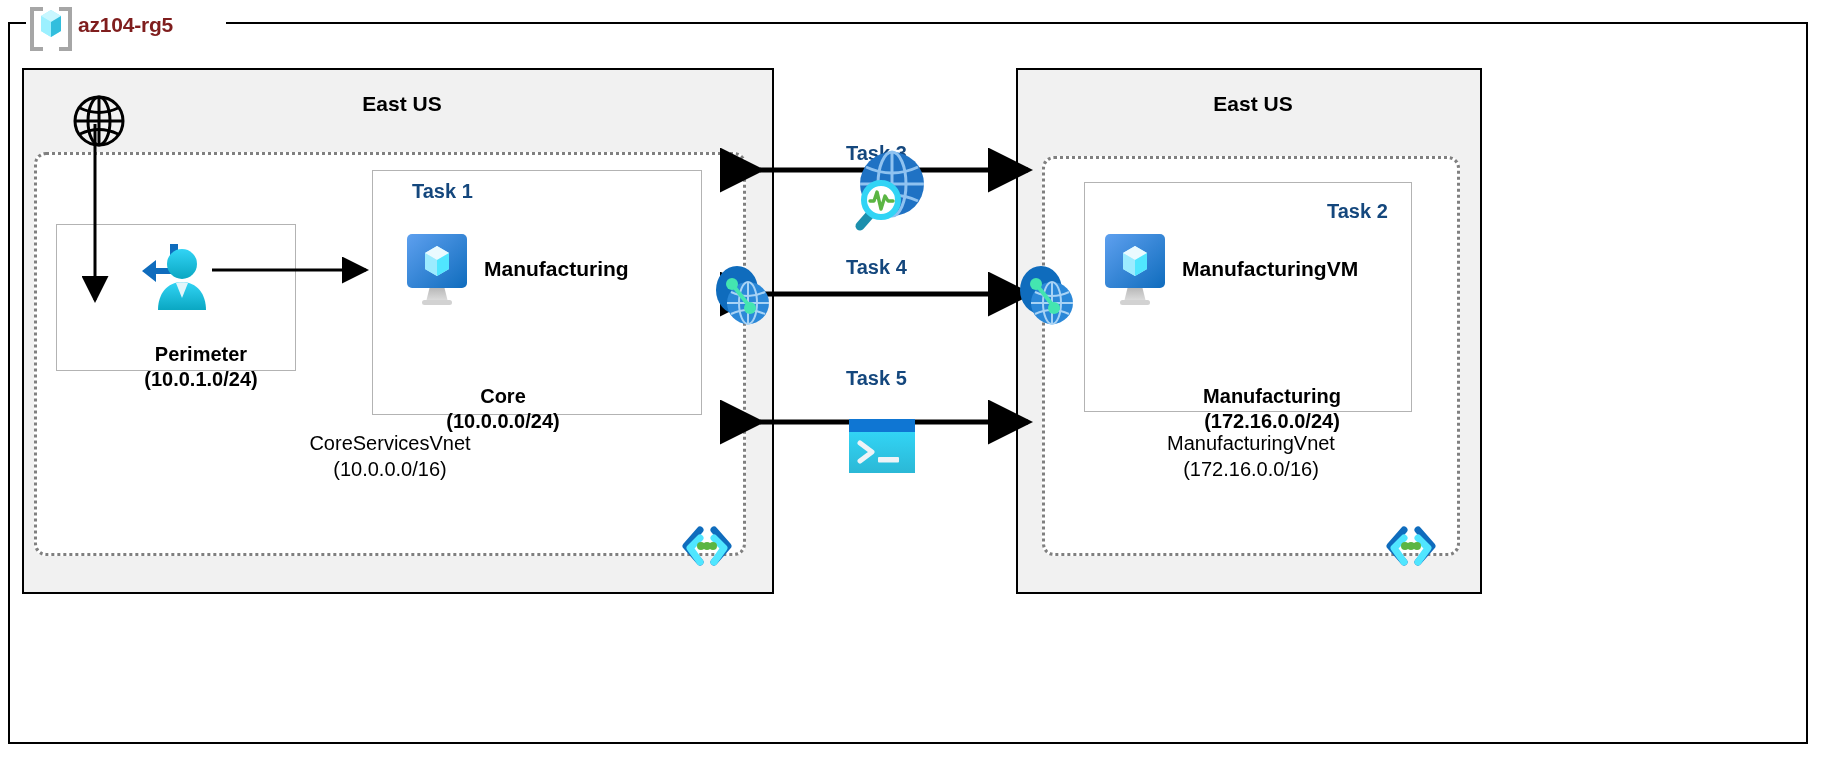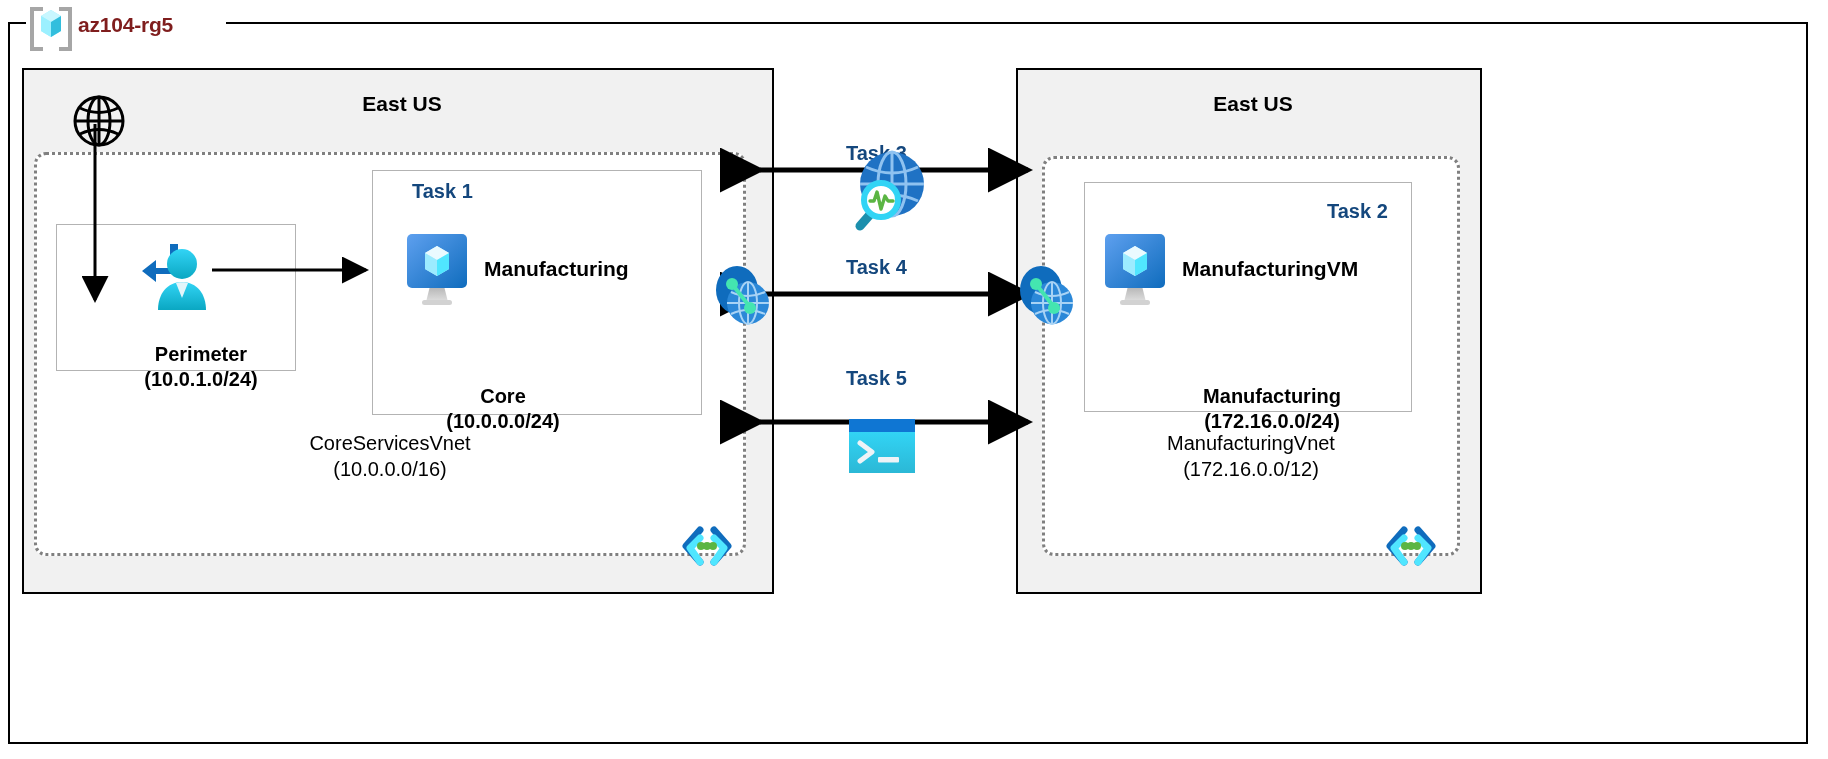--- a/index.html
+++ b/index.html
@@ -191,21 +191,21 @@
       <circle cx="27" cy="24" r="4" fill="#5bb543"></circle>
       <circle cx="33" cy="24" r="4" fill="#5bb543"></circle>
     </svg>
   </div>
 
   <div class="region" id="region-right">
     <div class="region-title">East US</div>
 
     <div class="vnet" id="vnet-manu">
       <div class="vnet-name" id="vnet-manu-name">
-        <span>ManufacturingVnet</span><br><span>(172.16.0.0/12)</span>
+        <span>ManufacturingVnet</span><br><span>(172.16.0.0/16)</span>
       </div>
     </div>
 
     <div class="subnet-box" id="box-manu"></div>
 
     <div class="vm-row" style="left:84px;top:162px;">
       <svg width="66" height="74" viewBox="0 0 66 74">
         <defs>
           <linearGradient id="gVm2" x1="0" y1="0" x2="1" y2="1">
             <stop offset="0" stop-color="#5ea0ef"></stop>

